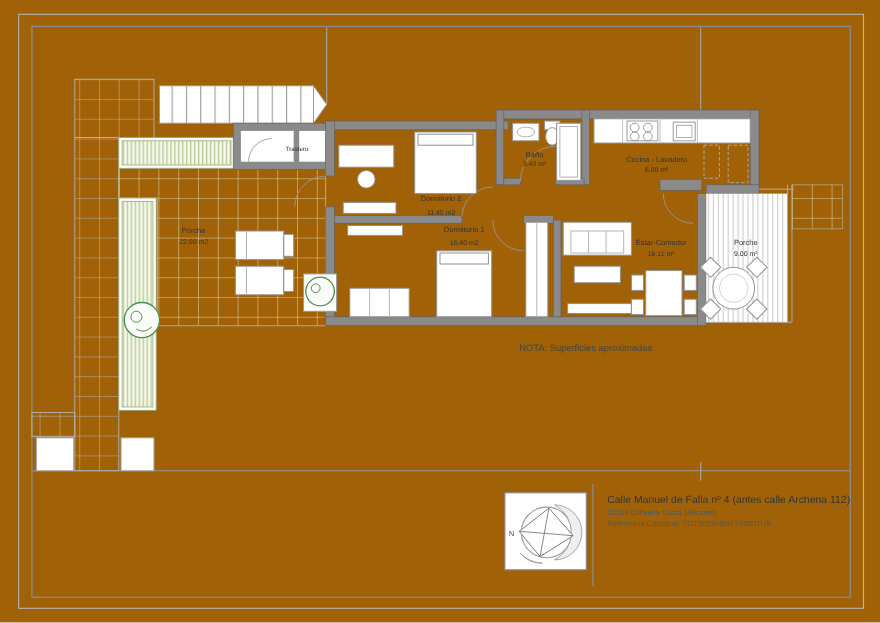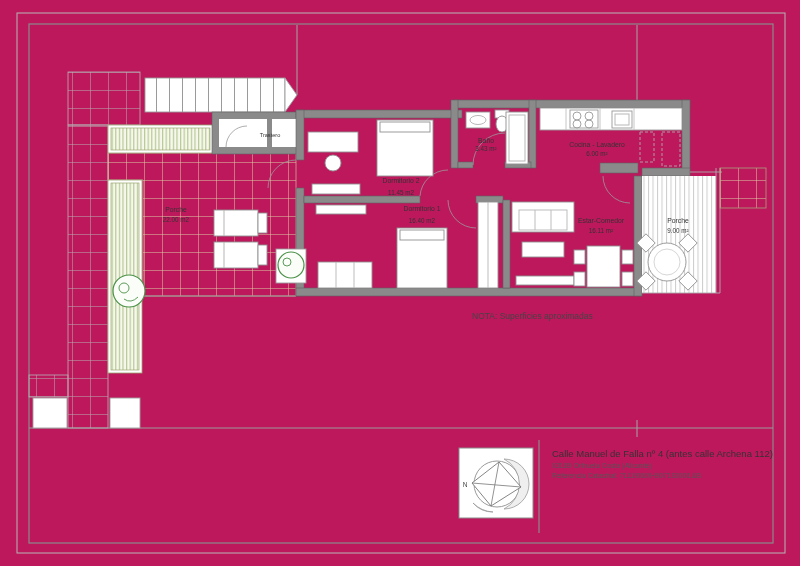--- a/index.html
+++ b/index.html
@@ -1,16 +1,16 @@
 <!DOCTYPE html>
 <html><head>
 <meta charset="utf-8">
 <style>
   html,body{margin:0;padding:0;background:#ffffff;}
-  .page{position:relative;width:800px;height:566px;background:#be185d;overflow:hidden;
+  .page{position:relative;width:800px;height:566px;background:#a16207;overflow:hidden;
         font-family:"Liberation Sans", sans-serif;}
   svg{display:block;}
   text{fill:#333;}
   .room-name{font-size:6.8px;}
   .room-area{font-size:6.3px;}
   .small-label{font-size:5.6px;}
   .note{font-size:8.5px;fill:#444;}
   .addr1{font-size:9.5px;fill:#333;}
   .addr2{font-size:7px;fill:#555;}
   .north{font-size:6.5px;fill:#444;}

